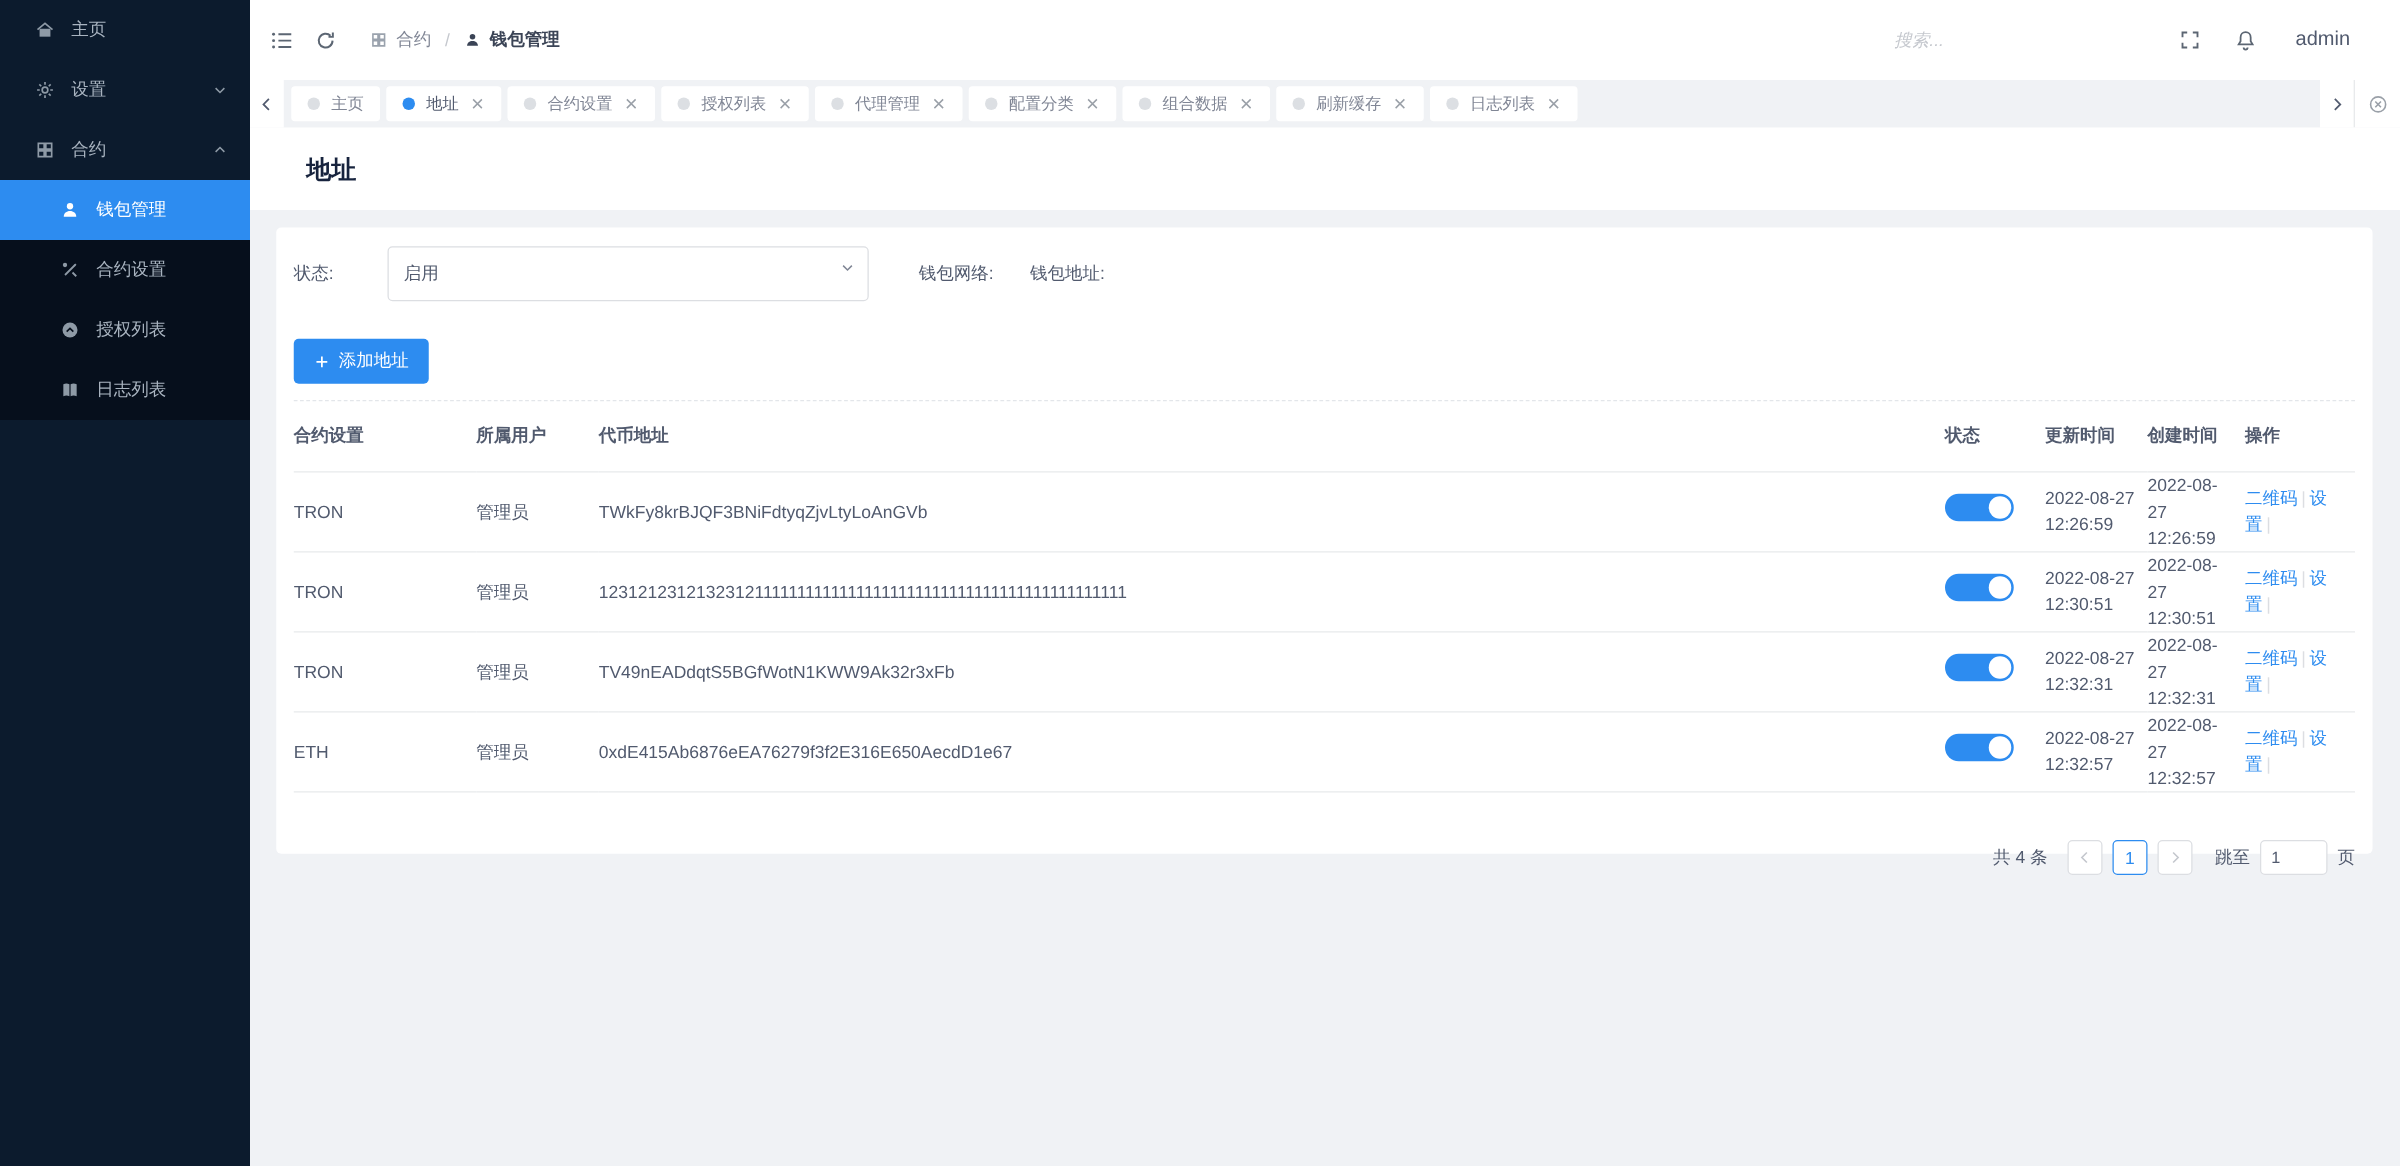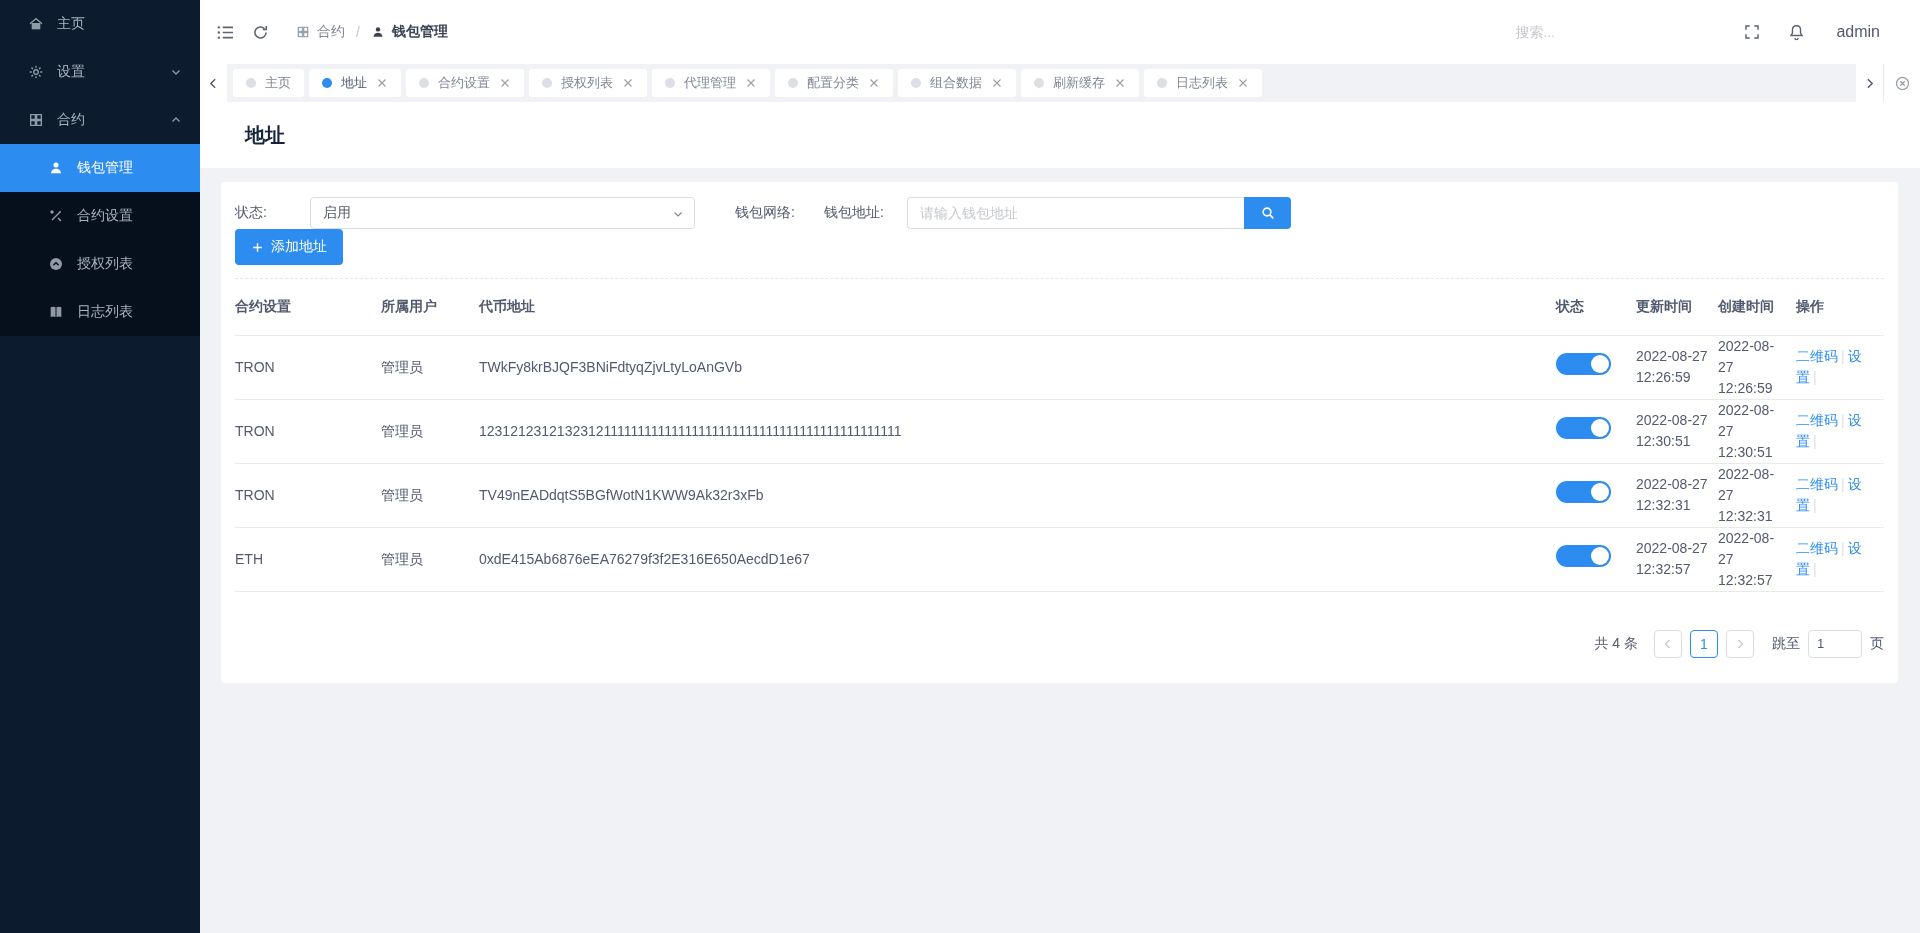--- a/index.html
+++ b/index.html
@@ -23,21 +23,21 @@
   .topbar { height:64px; background:#fff; display:flex; align-items:center; padding:0 40px 0 16px; flex-shrink:0; }
   .tb-ic { width:19px; height:19px; color:#5c6673; cursor:pointer; }
   .tb-ic + .tb-ic { margin-left:16px; }
   .breadcrumb { display:flex; align-items:center; margin-left:26px; font-size:14px; gap:7px; }
   .bc-sec { color:#808695; }
   .bc-sep { color:#c5c8ce; margin:0 4px; }
   .bc-page { color:#3b4456; font-weight:bold; }
   .bc-ic { width:14px; height:14px; color:#9aa2ad; }
   .bc-ic.dark { color:#3b4456; }
   .top-right { margin-left:auto; display:flex; align-items:center; }
-  .search-inp { border:none; outline:none; width:150px; font-size:14px; color:#4c1d95; font-family:inherit; }
+  .search-inp { border:none; outline:none; width:150px; font-size:14px; color:#4c1d95; font-family:inherit;font-style:italic; }
   .search-inp::placeholder { color:#c5c8ce; }
   .fs-ic { width:18px; height:18px; color:#5c6673; margin-left:78px; cursor:pointer; }
   .bell-ic { width:19px; height:19px; color:#5c6673; margin-left:26px; cursor:pointer; }
   .uname { margin-left:30px; font-size:16px; color:#515a6e; cursor:pointer; }
 
   
   .tabstrip { height:38px; background:#f0f2f5; display:flex; align-items:stretch; flex-shrink:0; }
   .tab-arrow { width:27px; background:#fff; display:flex; align-items:center; justify-content:center; color:#515a6e; cursor:pointer; flex-shrink:0; }
   .tab-arrow svg { width:13px; height:13px; }
   .tabs-scroll { flex:1; display:flex; align-items:center; gap:5px; padding:0 6px; overflow:hidden; }
@@ -55,32 +55,32 @@
 
   
   .content { flex:1; background:#f0f2f5; padding:14px 22px 0 21px; }
   .card { background:#fff; border-radius:4px; height:501px; padding:15px 14px 0; }
 
   .filters { display:flex; align-items:center; font-size:14px; color:#515a6e; }
   .f-label { flex-shrink:0; }
   .f-label.l1 { width:75px; }
   .f-label.l2 { margin-left:40px; width:69px; }
   .f-label.l3 { margin-left:20px; width:83px; }
-  .selectbox { height:32px; border:1px solid #dcdee2; border-radius:4px; background:#fff; display:flex; align-items:center; padding:0 30px 0 12px; position:relative; cursor:pointer; flex-shrink:0; }
+  .selectbox { height:44px; border:1px solid #dcdee2; border-radius:4px; background:#fff; display:flex; align-items:center; padding:0 30px 0 12px; position:relative; cursor:pointer; flex-shrink:0; }
   .selectbox .sel-chev { position:absolute; right:10px; top:10px; width:12px; height:12px; color:#808695; }
   .sel1 { width:385px; }
   .sel2 { width:382px; }
   .placeholder { color:#c5c8ce; }
   .inp-group { display:flex; flex-shrink:0; }
   .wallet-inp { width:337px; height:32px; border:1px solid #dcdee2; border-right:none; border-radius:4px 0 0 4px; padding:0 12px; font-size:14px; color:#515a6e; outline:none; font-family:inherit; }
   .wallet-inp::placeholder { color:#c5c8ce; }
   .search-btn { width:47px; height:32px; background:#2d8cf0; border:none; border-radius:0 4px 4px 0; display:flex; align-items:center; justify-content:center; cursor:pointer; }
   .search-btn svg { width:16px; height:16px; color:#fff; }
 
-  .add-btn { height:36px; padding:0 16px; background:#2d8cf0; border:none; border-radius:4px; color:#fff; font-size:14px; display:inline-flex; align-items:center; gap:7px; cursor:pointer; font-family:inherit; }
+  .add-btn { margin-top:30px; height:36px; padding:0 16px; background:#2d8cf0; border:none; border-radius:4px; color:#fff; font-size:14px; display:inline-flex; align-items:center; gap:7px; cursor:pointer; font-family:inherit; }
   .add-btn svg { width:13px; height:13px; }
 
   .dash-divider { margin-top:13px; border-top:1px dashed #e3e6ea; }
 
   table.grid { width:100%; border-collapse:collapse; font-size:14px; color:#515a6e; table-layout:fixed; }
   .grid th { text-align:left; font-weight:bold; height:56px; border-bottom:1px solid #e8eaec; padding-right:8px; }
   .grid td { height:57px; border-bottom:1px solid #e8eaec; vertical-align:middle; line-height:1.5; padding-right:8px; overflow:hidden; }
   .addr { white-space:nowrap; }
   .toggle { display:inline-block; width:55px; height:22px; border-radius:11px; background:#2d8cf0; position:relative; cursor:pointer; }
   .toggle .knob { position:absolute; top:2px; right:2px; width:18px; height:18px; border-radius:50%; background:#fff; }
@@ -289,29 +289,20 @@
       <div class="filters">
         <span class="f-label l1">状态:</span>
         <div class="selectbox sel1">
           <span>启用</span>
           <svg class="sel-chev" viewBox="0 0 24 24" fill="none" stroke="currentColor" stroke-width="2.4">
               <path d="M5 9l7 7 7-7"></path>
             </svg>
         </div>
         <span class="f-label l2">钱包网络:</span>
         <span class="f-label l3">钱包地址:</span>
-        <div class="inp-group">
-          <input class="wallet-inp" placeholder="请输入钱包地址" style="">
-          <button class="search-btn">
-            <svg viewBox="0 0 24 24" fill="none" stroke="currentColor" stroke-width="2.4">
-                <circle cx="10.5" cy="10.5" r="5.8"></circle>
-                <path d="M14.8 14.8 20 20"></path>
-              </svg>
-          </button>
-        </div>
       </div>
 
       
       <button class="add-btn">
         <svg viewBox="0 0 24 24" fill="none" stroke="currentColor" stroke-width="2.6">
             <path d="M12 4v16M4 12h16"></path>
           </svg>
         <span>添加地址</span>
       </button>
 

